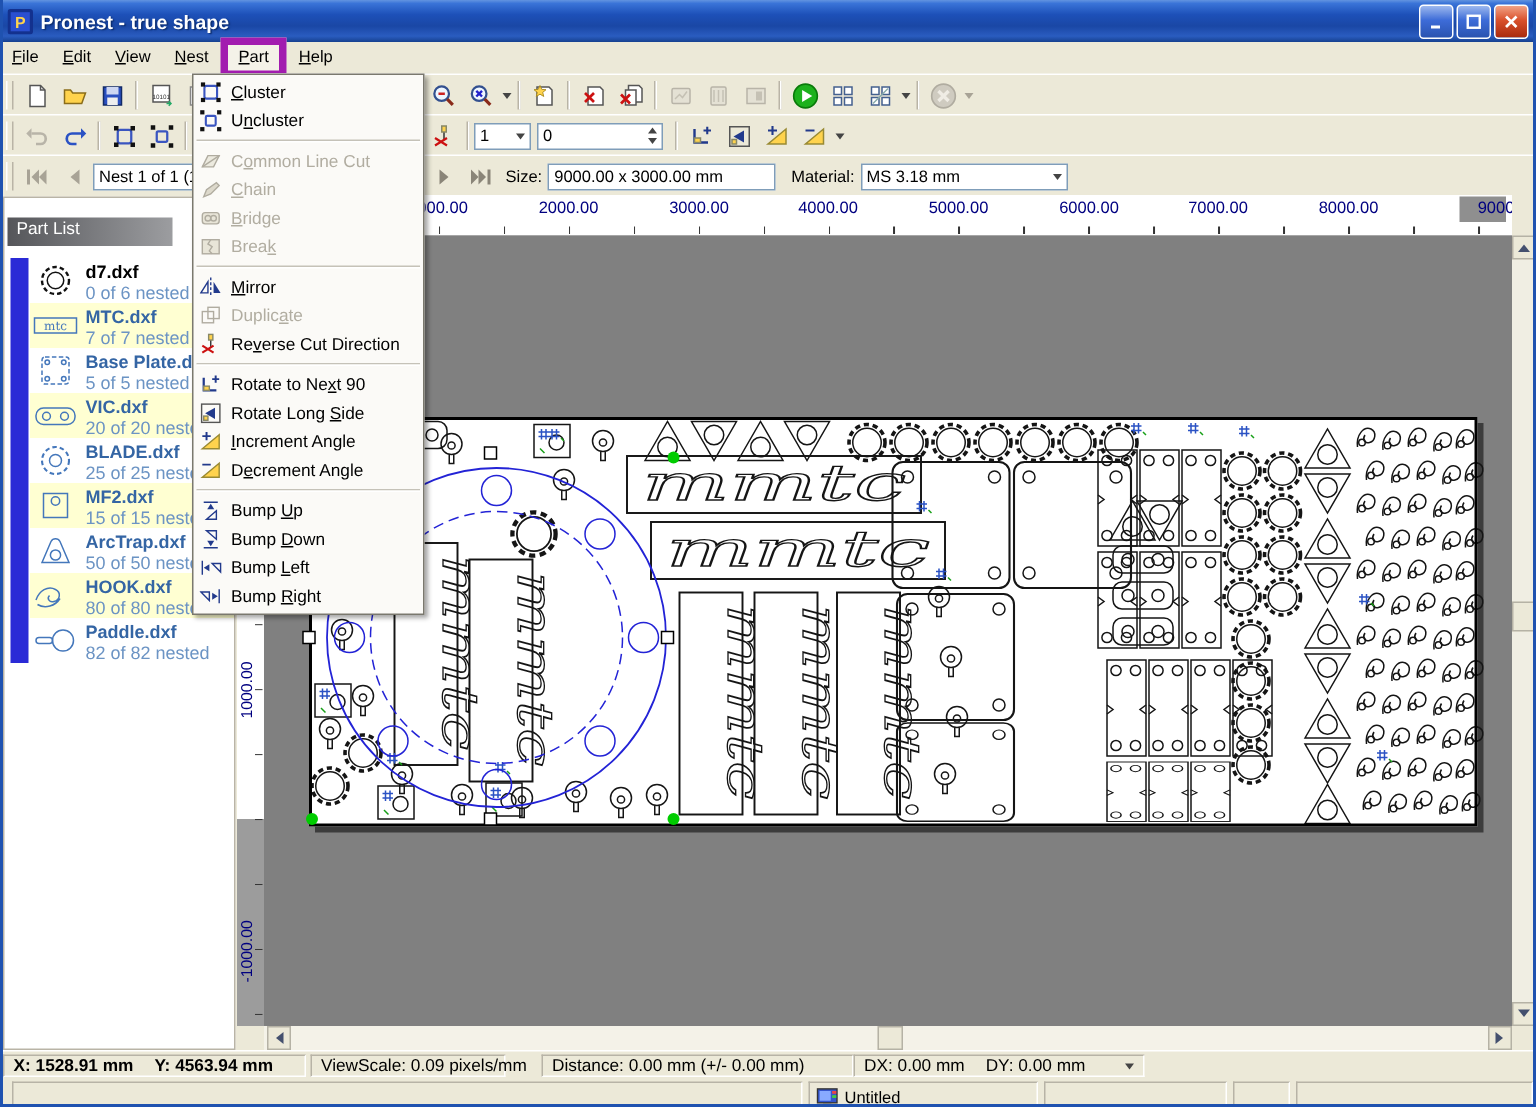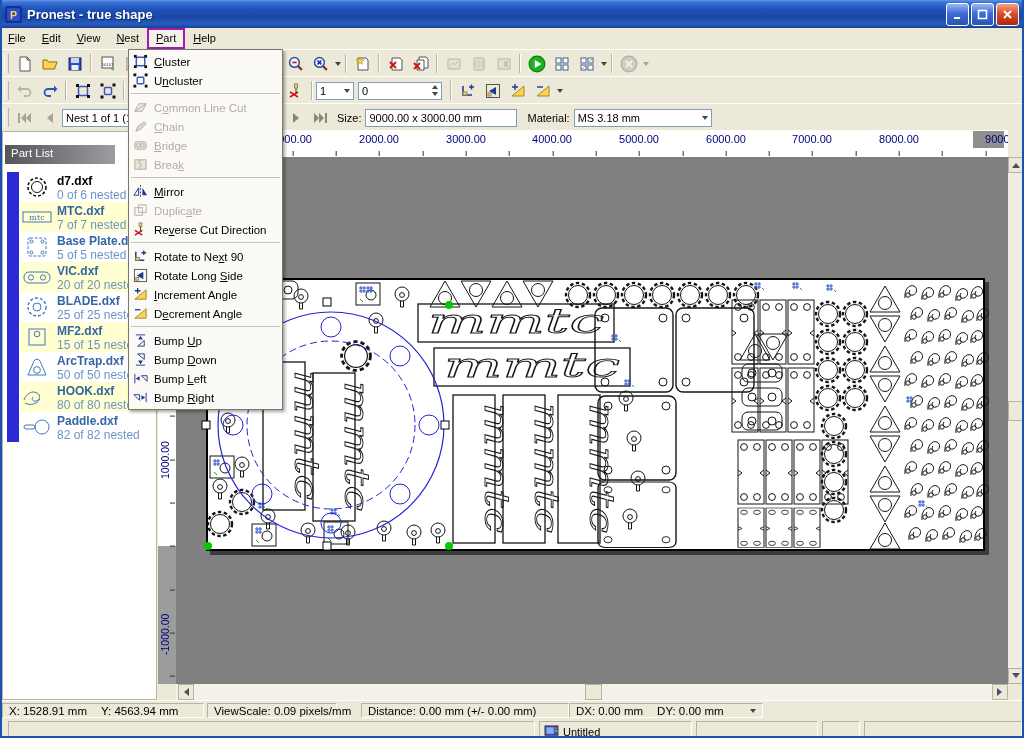--- a/index.html
+++ b/index.html
@@ -14,21 +14,21 @@
   .ticon{width:17px;height:17px;margin-right:5px;flex:none}
   .ttl{color:#fff;font-weight:bold;font-size:13px;text-shadow:1px 1px 1px #0a2a6a;flex:1;white-space:nowrap}
   .wbtn{width:21px;height:21px;border:1px solid #fff;border-radius:3px;margin-left:2px;flex:none;
         display:flex;align-items:center;justify-content:center}
   .bmin,.bmax{background:linear-gradient(#9cb8ee,#3d6cd8 45%,#2a53b0)}
   .bclose{background:linear-gradient(#f2a284,#d9512c 45%,#a82a0e)}
 
   
   .mbar{position:absolute;left:0;top:28px;width:1024px;height:21px;display:flex;align-items:center;background:#ece9d8;border-bottom:1px solid #e0dccd}
   .mi{padding:3px 8px 4px;cursor:default}
-  .mi.active{border:2px solid #a21caf;background:#f4f2e8;padding:2px 7px 3px}
+  .mi.active{border:5px solid #a21caf;background:#f4f2e8;padding:2px 7px 3px}
   .trow{position:absolute;left:0;width:1024px;height:27px;background:#ece9d8;border-top:1px solid #fff}
   .tgrp{position:absolute;top:1px;height:25px;display:flex;align-items:center}
   .grip{width:3px;height:19px;border-left:1px solid #fff;border-right:1px solid #b9b4a6;margin:0 3px 0 1px}
   .tb{width:23px;height:23px;display:flex;align-items:center;justify-content:center;margin:0 1px;flex:none}
   .tsep{width:1px;height:19px;background:#b9b4a6;border-right:1px solid #fff;margin:0 3px;flex:none}
   .dd{width:9px;height:23px;display:flex;align-items:center;justify-content:center;flex:none}
   .caret{width:0;height:0;border-left:3.5px solid transparent;border-right:3.5px solid transparent;border-top:4px solid #444}
   .caret.dim{border-top-color:#a8a396}
   .ibox{background:#fff;border:1px solid #7f9db9;height:18px;display:flex;align-items:center;padding:0 3px;box-sizing:border-box;overflow:hidden;white-space:nowrap}
   .spinbtns{display:flex;flex-direction:column;margin-left:auto}
@@ -941,21 +941,21 @@
           <polygon points="1,5 7,5 7,11" fill="none" stroke="#223a8c"></polygon>
           <polygon points="13,8 9,5.5 9,10.5" fill="#223a8c"></polygon>
           <line x1="14" y1="3" x2="14" y2="13" stroke="#223a8c"></line>
         </svg>
       </span>
     <span class="mlabel">Bump <u>R</u>ight</span>
   </div>
 </div>
 
 <div class="sbar">
-  <div class="sp" style="left:2px;width:202px;font-weight:normal">
+  <div class="sp" style="left:2px;width:202px;font-weight:bold">
     <span>X: 1528.91 mm</span>
     <span>Y: 4563.94 mm</span>
   </div>
   <div class="sp" style="left:207px;width:130px">
     <span>ViewScale: 0.09 pixels/mm</span>
   </div>
   <div class="sp" style="left:361px;width:208px">
     <span>Distance: 0.00 mm (+/- 0.00 mm)</span>
   </div>
   <div class="sp" style="left:569px;width:194px">

